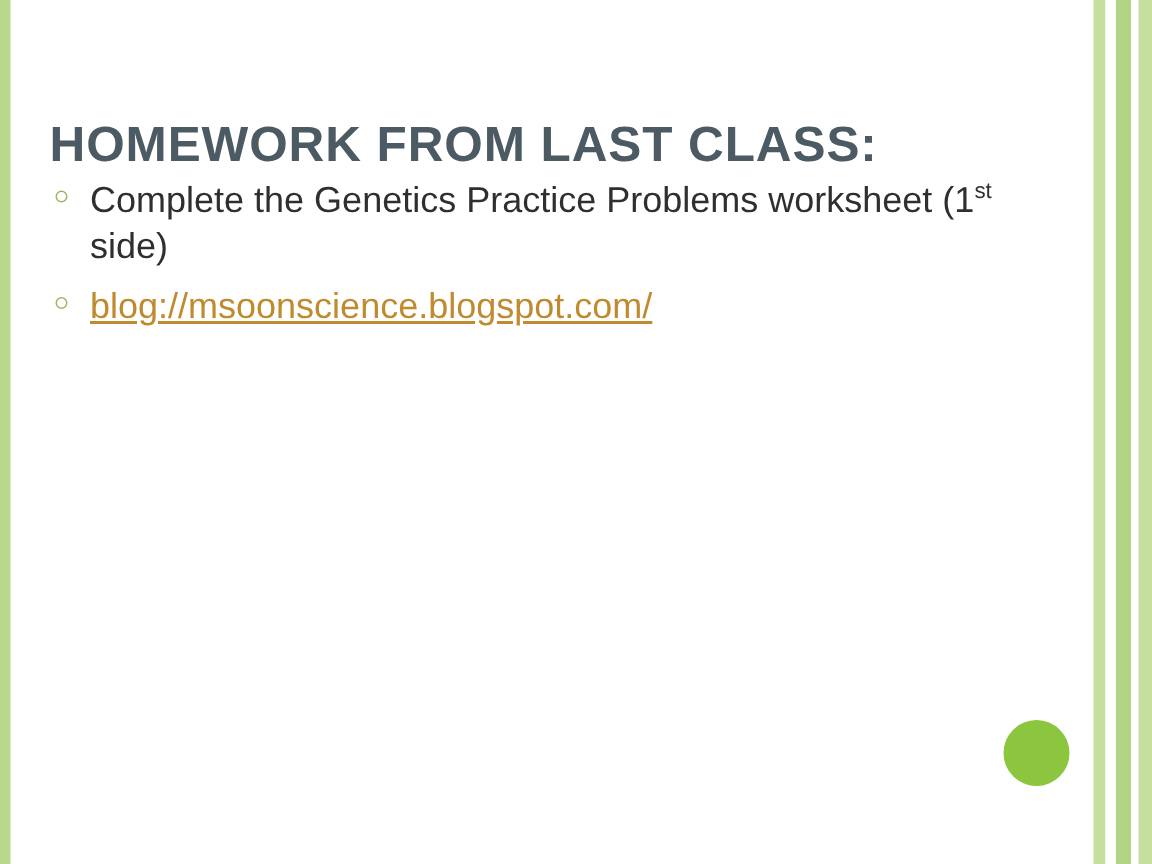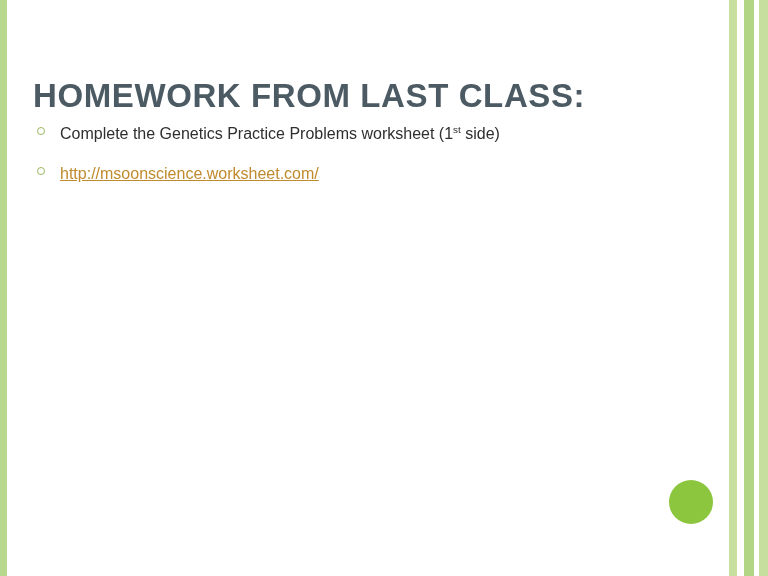--- a/index.html
+++ b/index.html
@@ -69,21 +69,21 @@
     top: 118px;
     width: 672px;
     list-style: none;
     margin: 0;
     padding: 0;
   }
   .bullet-item {
     position: relative;
     padding-left: 27px;
     margin-bottom: 9px;
-    font-size: 16px;
+    font-size: 24px;
     line-height: 31px;
     color: #2f2f2f;
     font-family: "Liberation Sans", sans-serif;
   }
   .bullet-item .marker {
     position: absolute;
     left: 4px;
     top: 9px;
     width: 8px;
     height: 8px;
@@ -136,20 +136,20 @@
 
   <ul class="body-list">
 
     <li class="bullet-item">
       <span class="marker"></span>
       <span>Complete the Genetics Practice Problems worksheet (1</span><sup class="ordinal">st</sup><span> side)</span>
     </li>
 
     <li class="bullet-item">
       <span class="marker"></span>
-      <a class="blog-link" href="#">http://msoonscience.worksheet.com/</a>
+      <a class="blog-link" href="#">blog://msoonscience.blogspot.com/</a>
     </li>
 
   </ul>
 
   <div class="dot-decor"></div>
 
 </div>
 
 </body></html>

